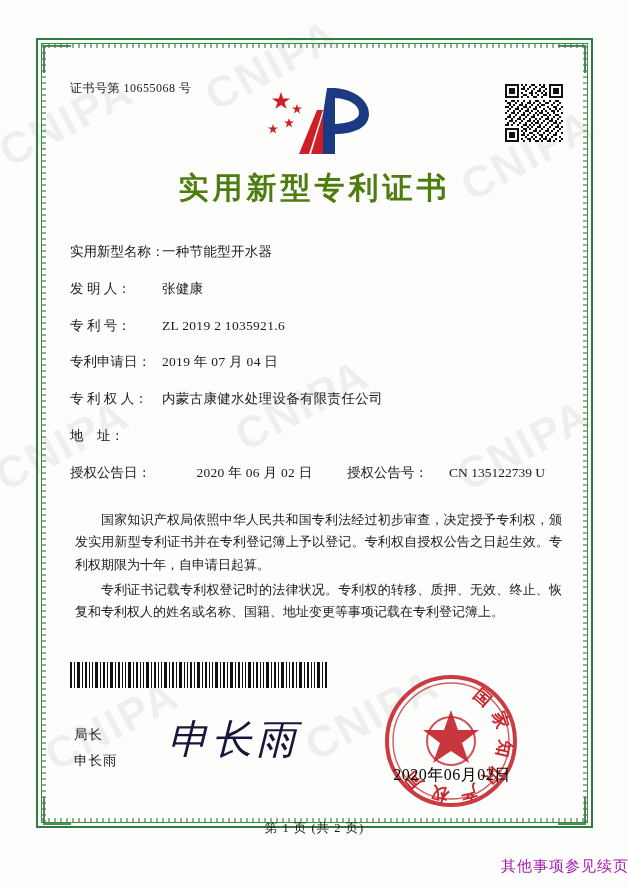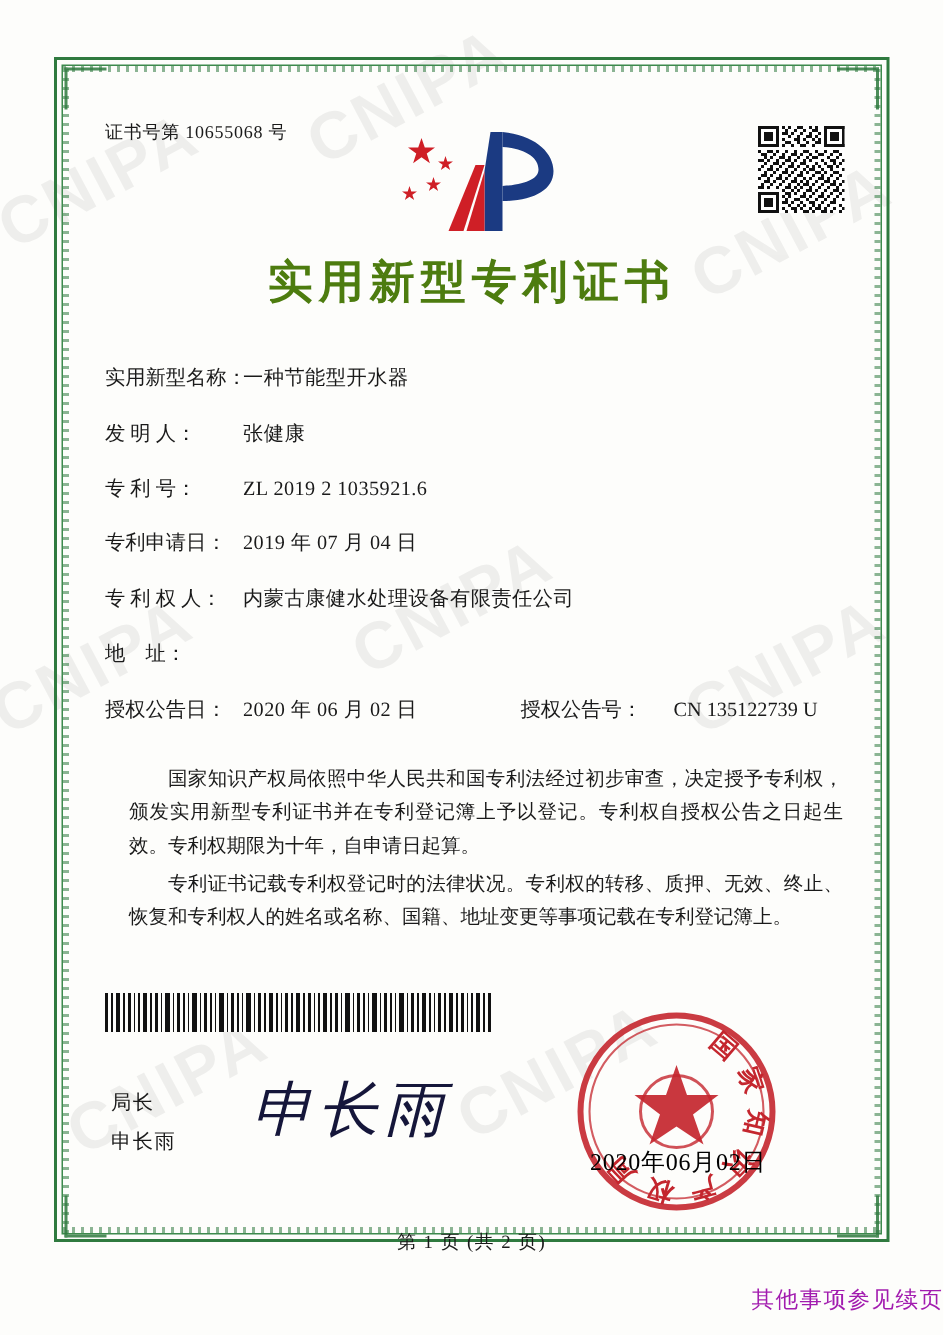--- a/index.html
+++ b/index.html
@@ -141,41 +141,40 @@
     white-space: pre;
   }
   .f-value {
     flex: 1;
     letter-spacing: .3px;
   }
   .f-value .sub {
     display: block;
     margin-top: 3px;
   }
-  .f-row.dual .f-value { flex: none; width: 185px; }
+  .f-row.dual .f-value { flex: none; width: 185px; text-align: center; }
   .f-row.dual .f-label2 {
     width: 102px;
     flex: none;
     white-space: pre;
   }
   .f-row.dual .f-value2 { flex: 1; }
 
   
   .paras {
     position: absolute;
     left: 70px; top: 509px;
     width: 492px;
     font-size: 13px;
     line-height: 1.72;
     text-align: justify;
   }
   .paras p {
-    margin: 0 0 3px 16px;
+    margin: 0 0 3px 5px;
     text-indent: 2em;
-    font-family: Liberation Mono, monospace;
   }
 
   
   .barcode {
     position: absolute;
     left: 70px; top: 662px;
     width: 260px; height: 26px;
   }
 
   

